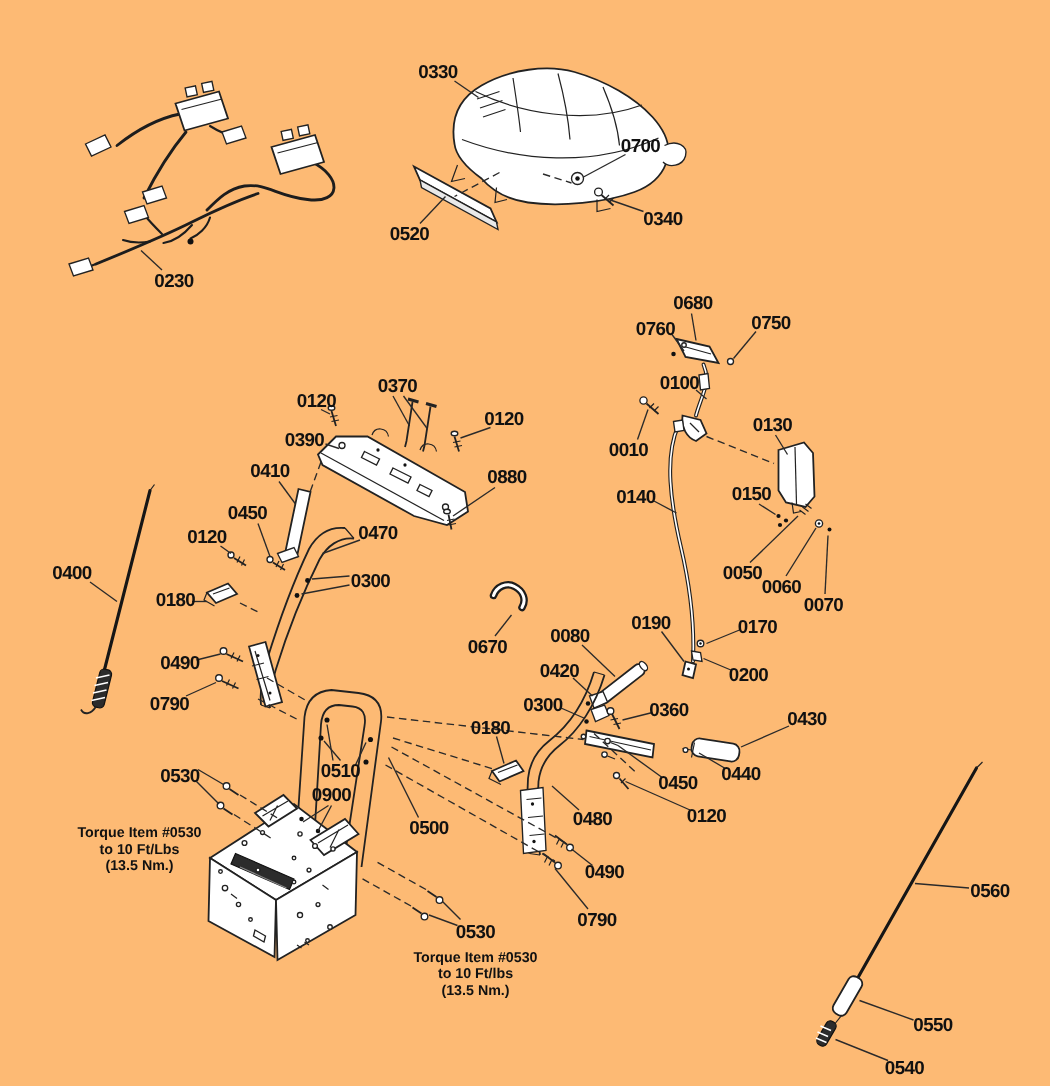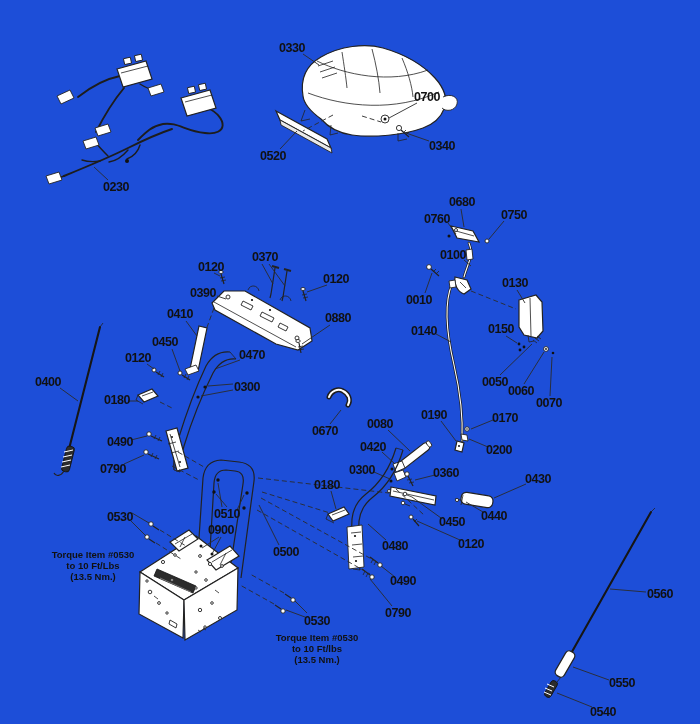--- a/index.html
+++ b/index.html
@@ -1,16 +1,16 @@
 <!DOCTYPE html>
 <html><head>
 <meta charset="utf-8">
 <style>
   html,body{margin:0;padding:0;background:#ffffff;}
-  .canvas{position:relative;width:700px;height:724px;background:#1d4ed8;overflow:hidden;
+  .canvas{position:relative;width:700px;height:724px;background:#fdba74;overflow:hidden;
           font-family:"Liberation Sans", sans-serif;}
   svg{display:block;}
   .lbl{font-family:"Liberation Sans", sans-serif;font-weight:bold;font-size:12.5px;
        fill:#111;text-anchor:middle;letter-spacing:-0.4px;}
   .note{font-family:"Liberation Sans", sans-serif;font-weight:bold;font-size:9.5px;
         fill:#111;text-anchor:middle;}
   .ld{stroke:#2a2a2a;stroke-width:0.9;fill:none;}
   .dash{stroke:#2a2a2a;stroke-width:0.9;fill:none;stroke-dasharray:5 3;}
   .ol{fill:#ffffff;stroke:#222;stroke-width:1.2;}
   .ol-thin{fill:#ffffff;stroke:#222;stroke-width:0.9;}

